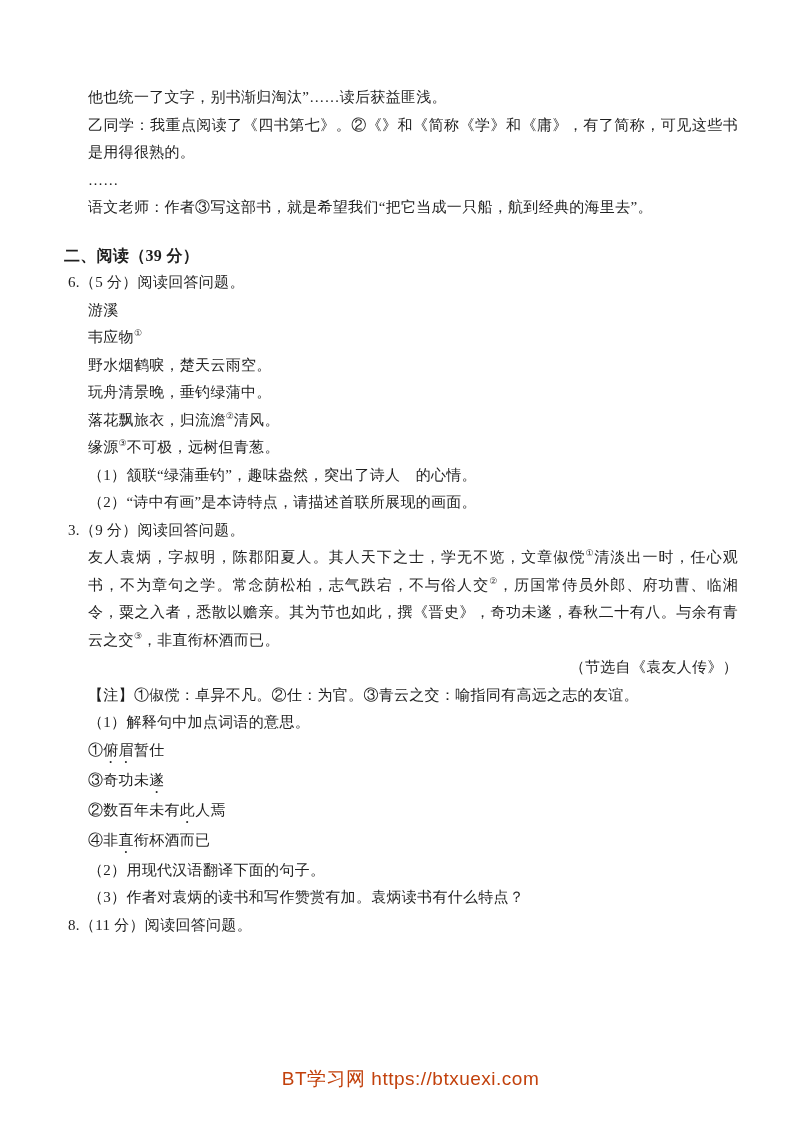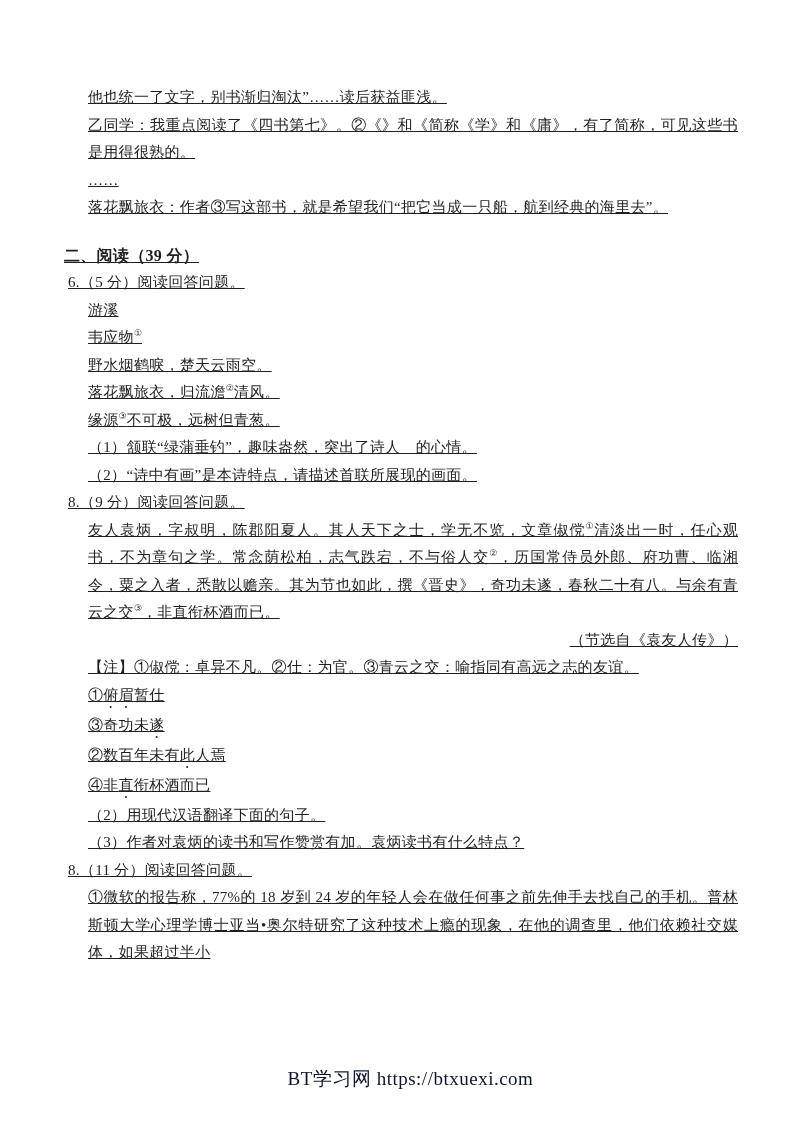--- a/index.html
+++ b/index.html
@@ -13,21 +13,20 @@
     color: #1f1f1f;
   }
   .doc {
     position: absolute;
     left: 88px;
     top: 84px;
     width: 650px;
     font-size: 15px;
     line-height: 27.5px;
     letter-spacing: 0.3px;
-    text-decoration: underline;
   }
   .block { margin: 0; }
   .block.para   { text-align: justify; }
   .block.center { }
   .block.right  { text-align: right; }
   .block.heading {
     font-weight: bold;
     margin-left: -24px;
     font-size: 16px;
     margin-top: 20px;
@@ -44,54 +43,55 @@
     -webkit-text-emphasis-position: under;
     text-emphasis: filled dot;
     text-emphasis-position: under right;
   }
   .watermark {
     position: absolute;
     left: 0;
     right: 0;
     top: 1066px;
     text-align: center;
-    color: #0f172a;
-    font-family: Liberation Serif, serif;
+    color: #c2410c;
+    font-family: Liberation Sans, sans-serif;
     font-size: 19px;
     letter-spacing: 0.5px;
     padding-left: 28px;
   }
 </style>
 </head>
 <body>
 
 <div class="page">
   <div id="doc" class="doc">
       <div class="block para"><span>他也统一了文字，别书渐归淘汰”……读后获益匪浅。</span></div>
       <div class="block para"><span>乙同学：我重点阅读了《四书第七》。②《》和《简称《学》和《庸》，有了简称，可见这些书是用得很熟的。</span></div>
       <div class="block para"><span>……</span></div>
-      <div class="block para"><span>落花飘旅衣：作者③写这部书，就是希望我们“把它当成一只船，航到经典的海里去”。</span></div>
+      <div class="block para"><span>语文老师：作者③写这部书，就是希望我们“把它当成一只船，航到经典的海里去”。</span></div>
       <div class="block heading"><span>二、阅读（39 分）</span></div>
       <div class="block question"><span>6.（5 分）阅读回答问题。</span></div>
       <div class="block center"><span>游溪</span></div>
       <div class="block center"><span>韦应物</span><span class="sup">①</span></div>
       <div class="block center"><span>野水烟鹤唳，楚天云雨空。</span></div>
+      <div class="block center"><span>玩舟清景晚，垂钓绿蒲中。</span></div>
       <div class="block center"><span>落花飘旅衣，归流澹</span><span class="sup">②</span><span>清风。</span></div>
       <div class="block center"><span>缘源</span><span class="sup">③</span><span>不可极，远树但青葱。</span></div>
       <div class="block para"><span>（1）颔联“绿蒲垂钓”，趣味盎然，突出了诗人　的心情。</span></div>
       <div class="block para"><span>（2）“诗中有画”是本诗特点，请描述首联所展现的画面。</span></div>
-      <div class="block question"><span>8.（9 分）阅读回答问题。</span></div>
+      <div class="block question"><span>3.（9 分）阅读回答问题。</span></div>
       <div class="block para"><span>友人袁炳，字叔明，陈郡阳夏人。其人天下之士，学无不览，文章俶傥</span><span class="sup">①</span><span>清淡出一时，任心观书，不为章句之学。常念荫松柏，志气跌宕，不与俗人交</span><span class="sup">②</span><span>，历国常侍员外郎、府功曹、临湘令，粟之入者，悉散以赡亲。其为节也如此，撰《晋史》，奇功未遂，春秋二十有八。与余有青云之交</span><span class="sup">③</span><span>，非直衔杯酒而已。</span></div>
       <div class="block right"><span>（节选自《袁友人传》）</span></div>
       <div class="block para"><span>【注】①俶傥：卓异不凡。②仕：为官。③青云之交：喻指同有高远之志的友谊。</span></div>
+      <div class="block para"><span>（1）解释句中加点词语的意思。</span></div>
       <div class="block para"><span>①</span><span class="dot">俯眉</span><span>暂仕</span></div>
       <div class="block para"><span>③奇功未</span><span class="dot">遂</span></div>
       <div class="block para"><span>②数百年未有</span><span class="dot">此</span><span>人焉</span></div>
       <div class="block para"><span>④非</span><span class="dot">直</span><span>衔杯酒而已</span></div>
       <div class="block para"><span>（2）用现代汉语翻译下面的句子。</span></div>
       <div class="block para"><span>（3）作者对袁炳的读书和写作赞赏有加。袁炳读书有什么特点？</span></div>
       <div class="block question"><span>8.（11 分）阅读回答问题。</span></div>
-      <div class="block para"><span>①微软的报告称，77%的 18 岁到 24 岁的年轻人会在做任何事之前先伸手去找自己的手机。普林斯顿大学心理学博士亚当•奥尔特研究了这种技术上瘾的现象，在他的调查里，他们依赖社交媒体，如果超过半小</span></div>
     </div>
   <div class="watermark">
     <span>BT学习网 https://btxuexi.com</span>
   </div>
 </div>
 
 </body></html>

